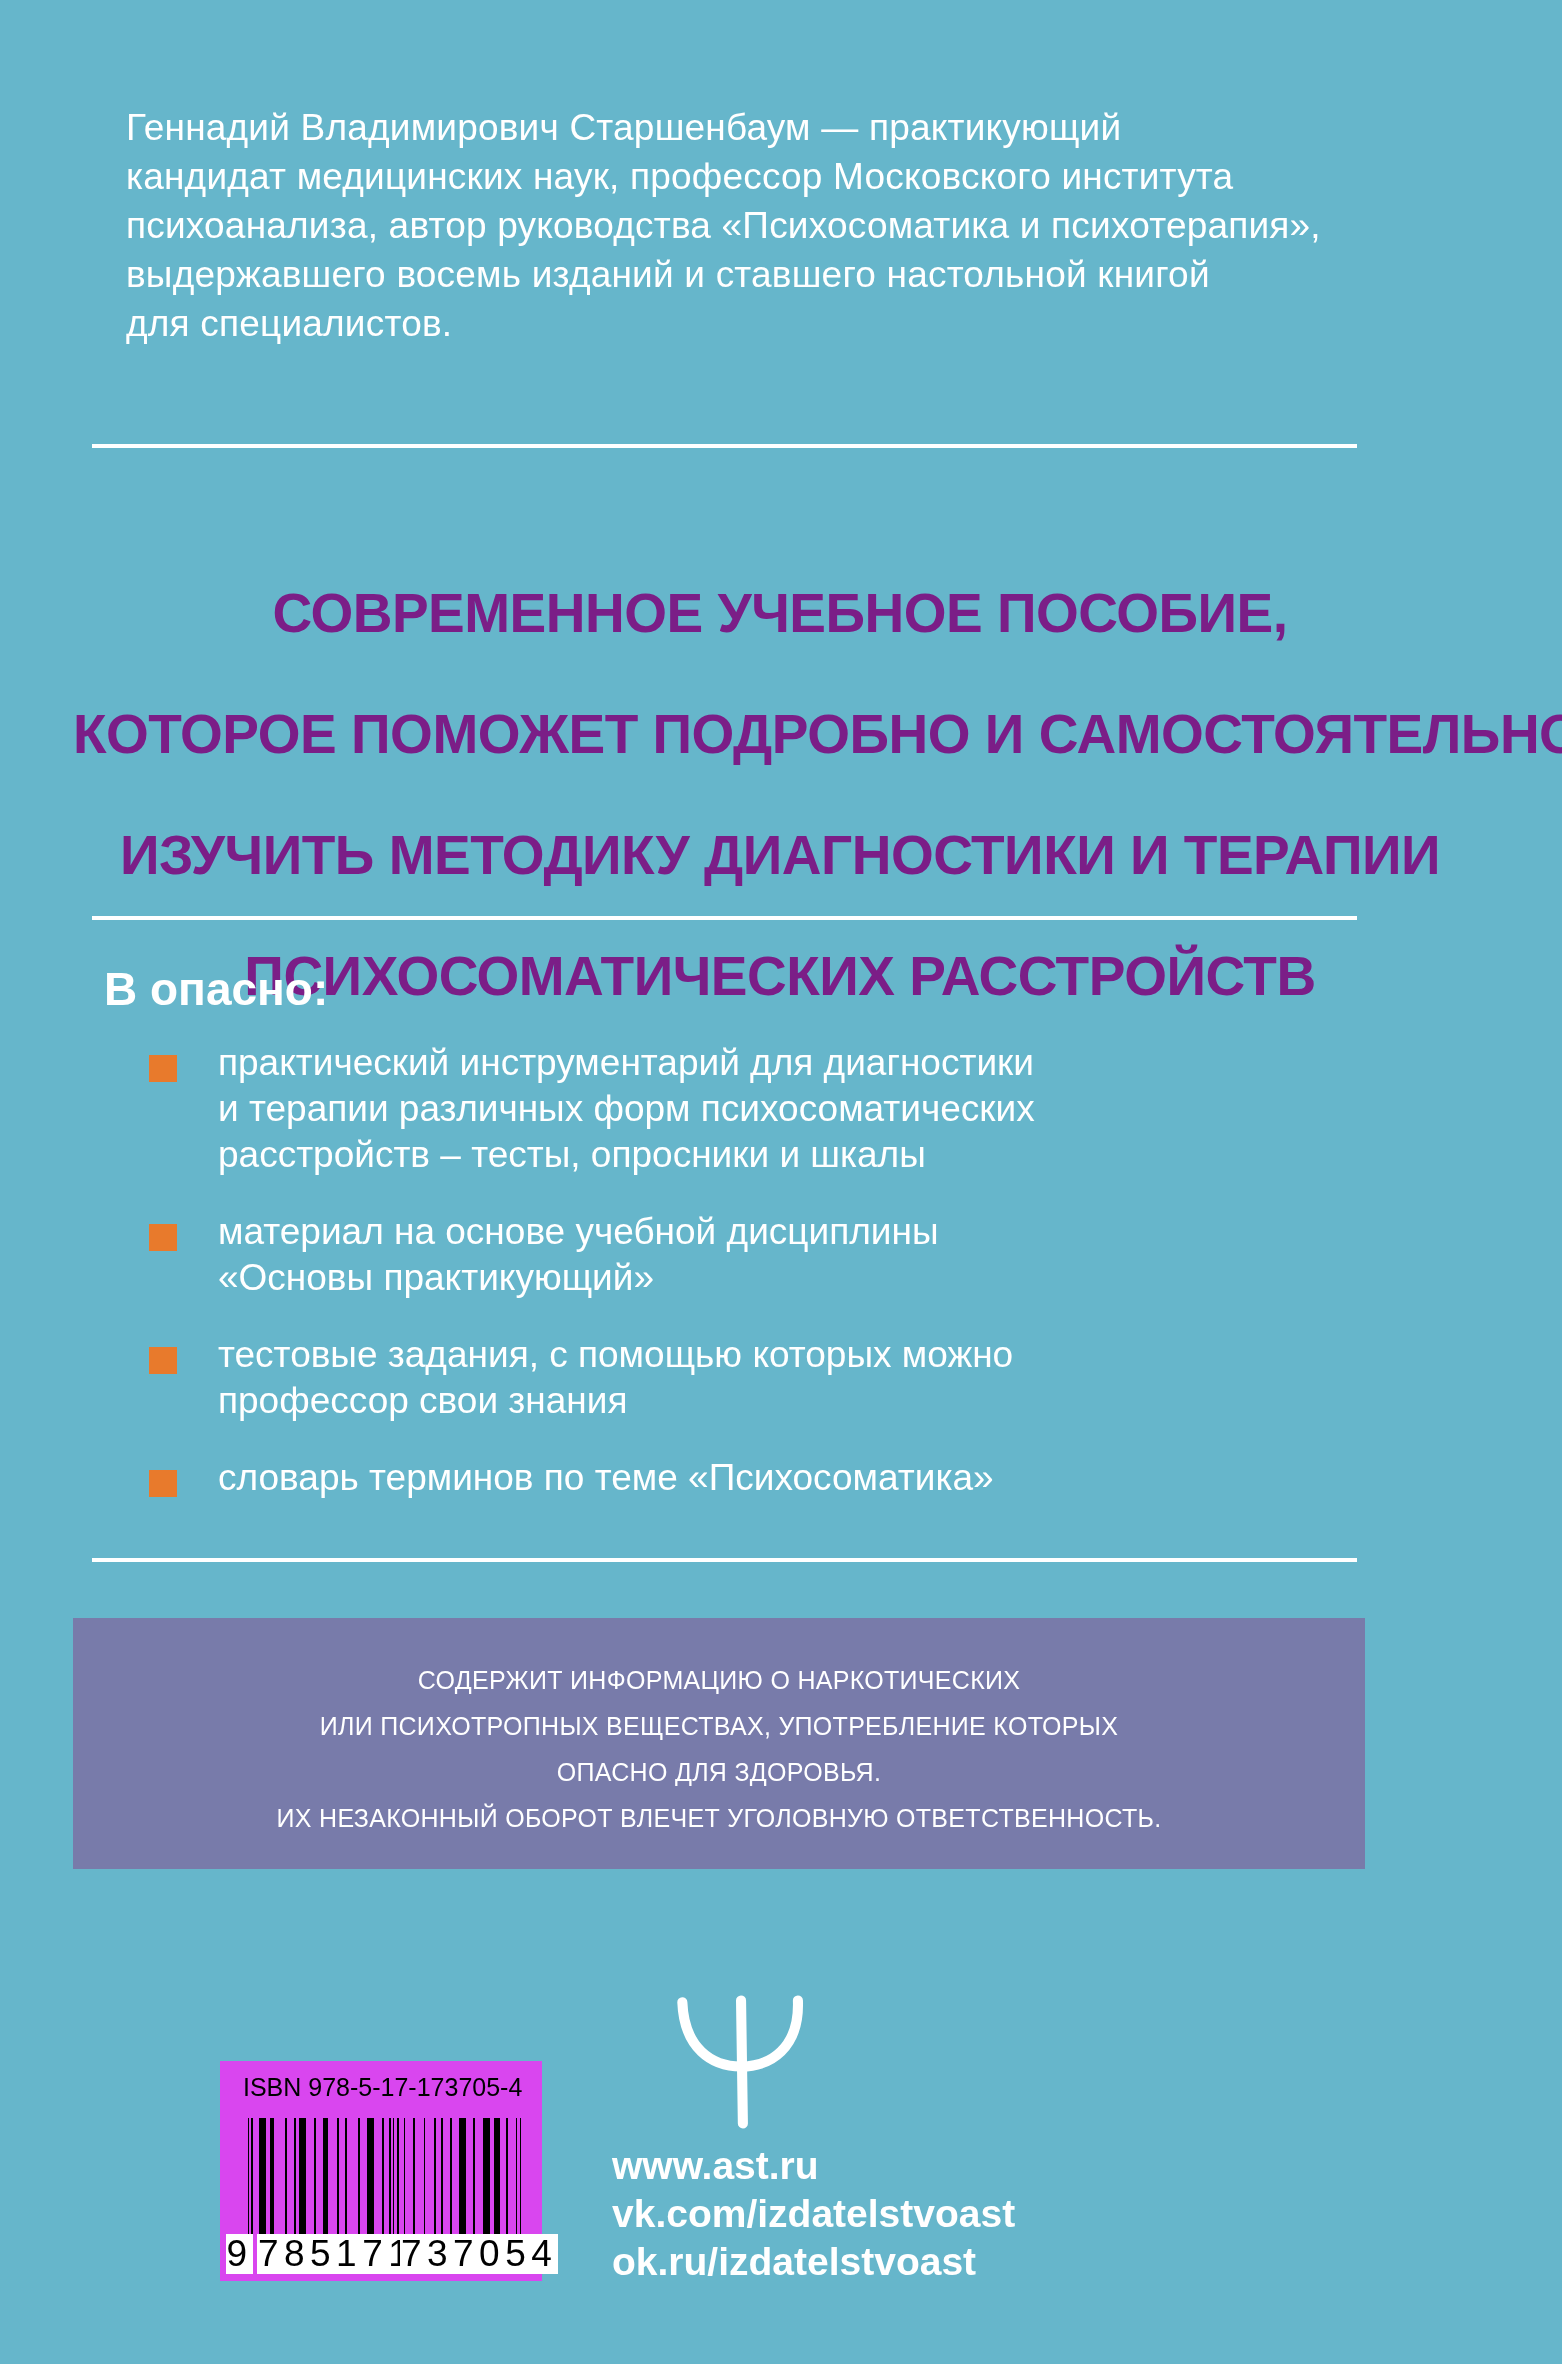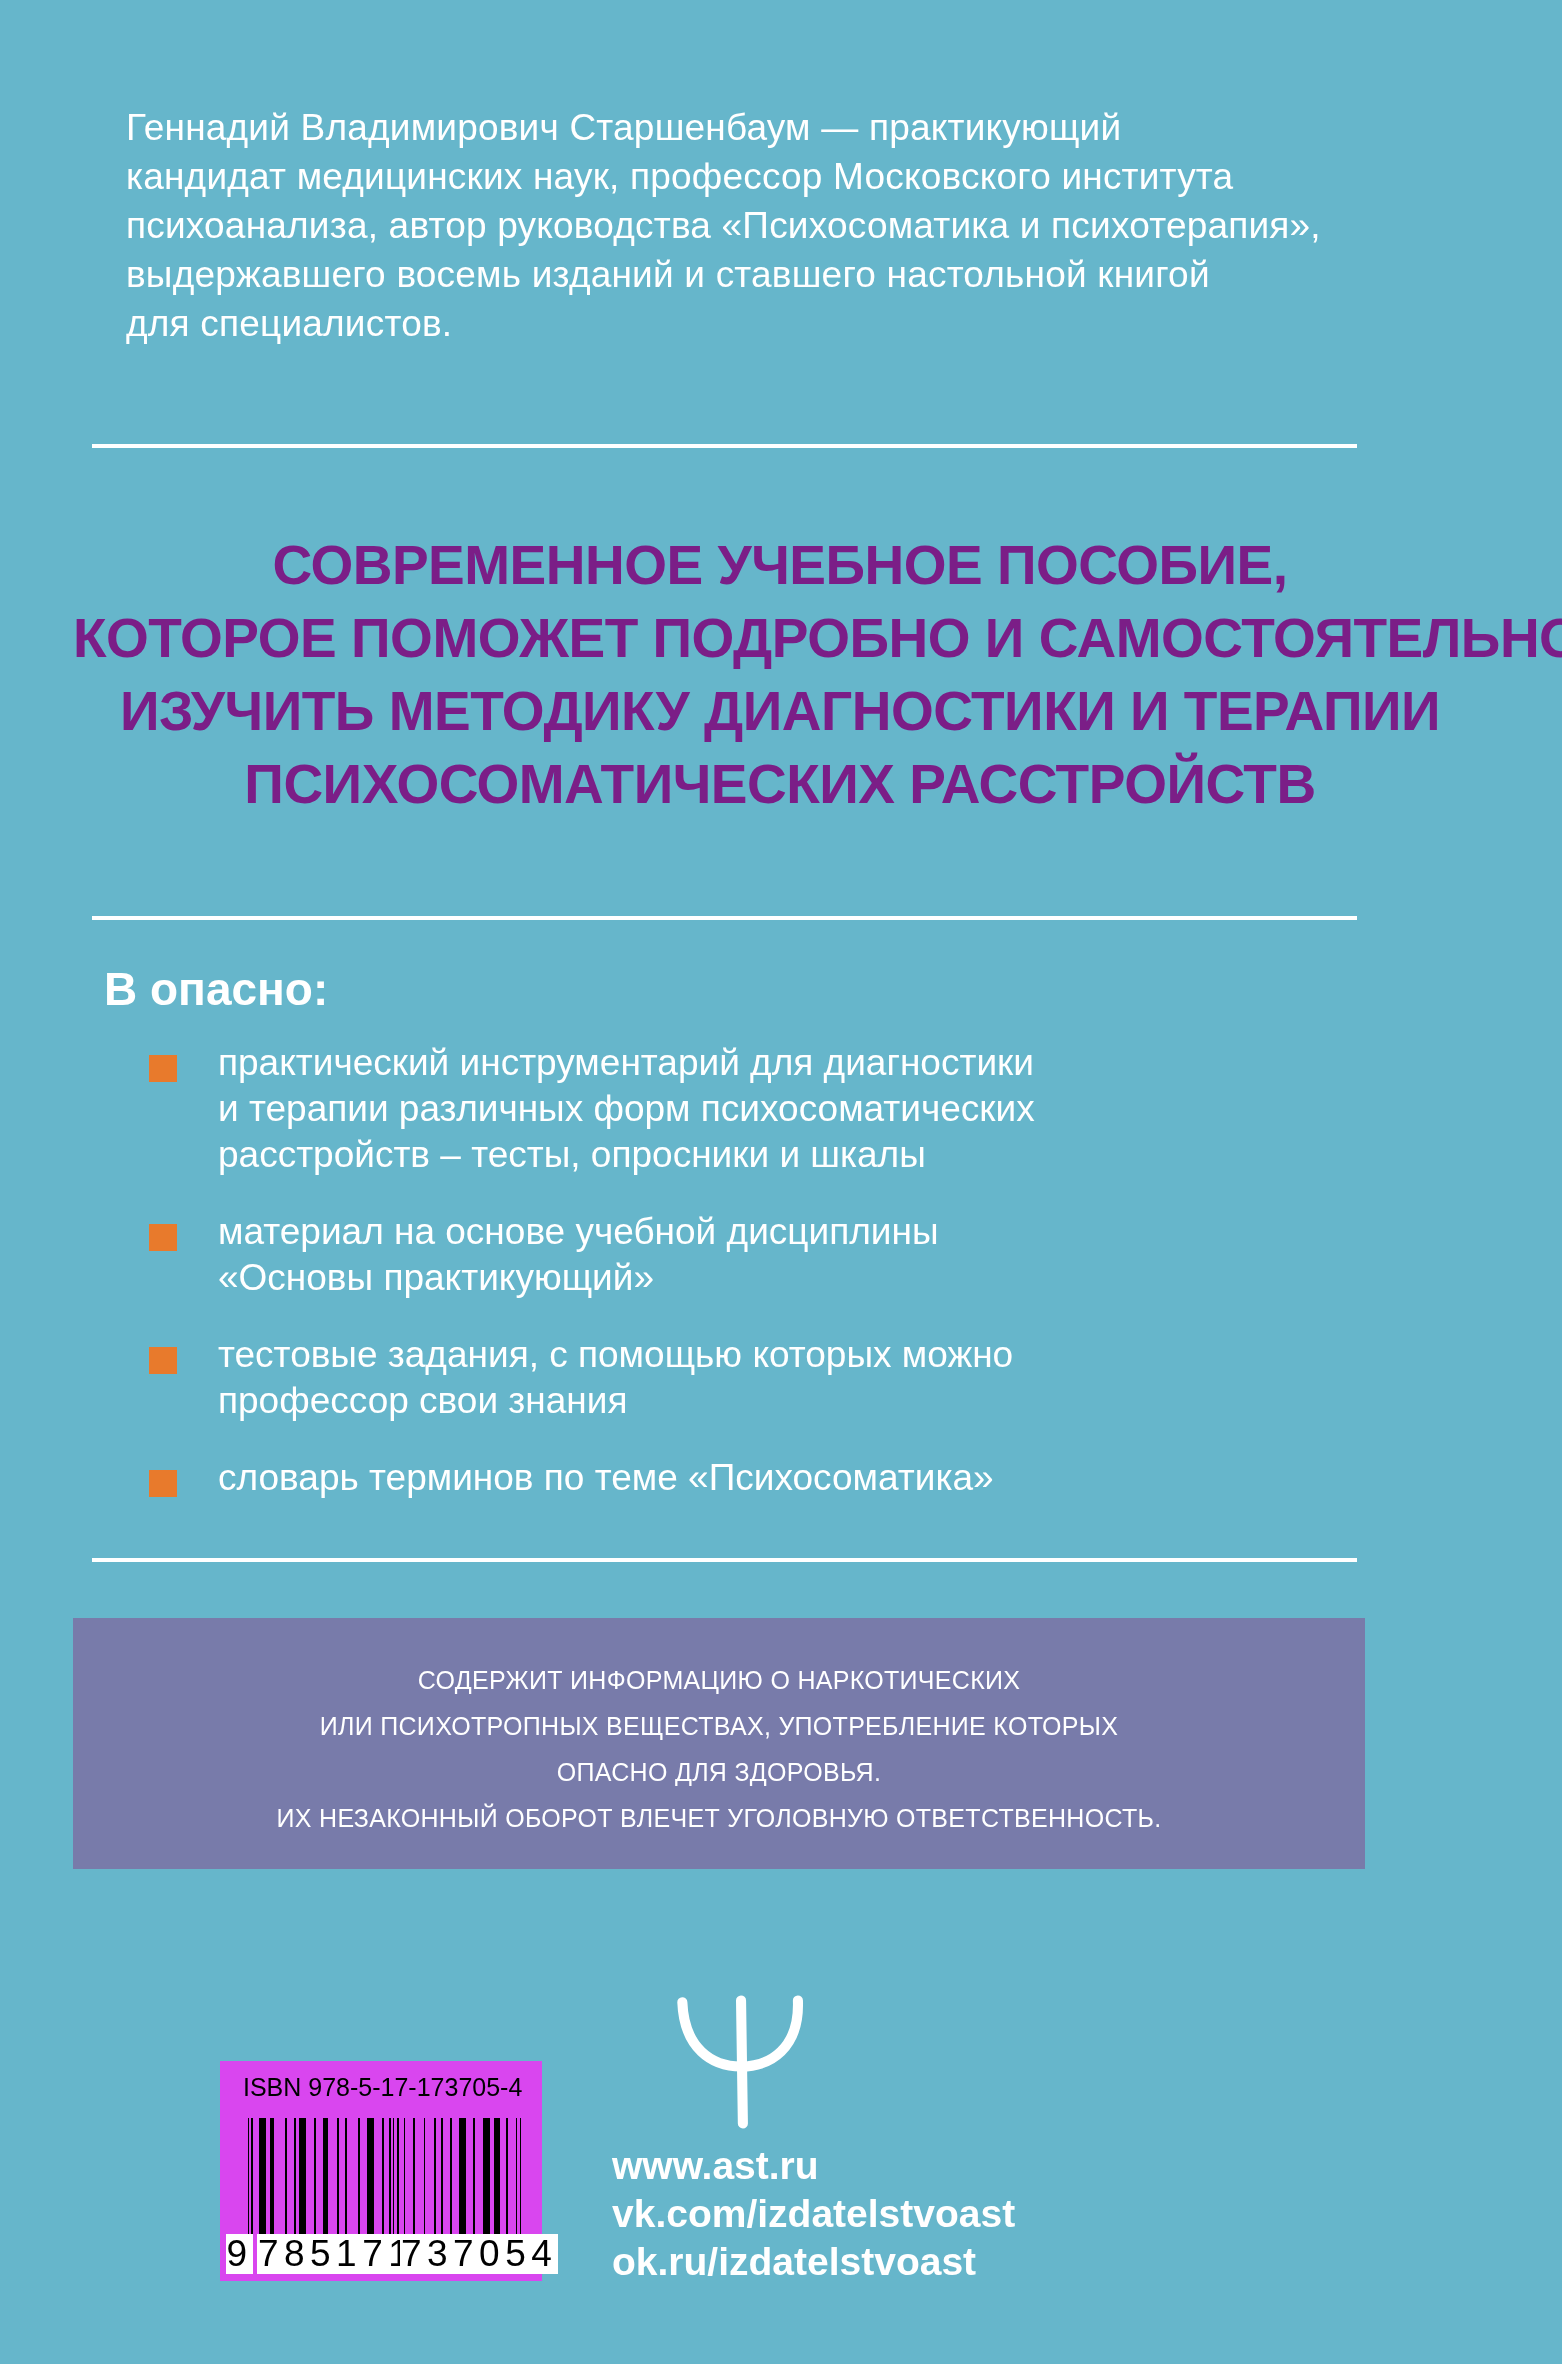--- a/index.html
+++ b/index.html
@@ -18,21 +18,21 @@
   .rule {
     position: absolute; left: 92px; width: 1265px; height: 3.7px;
     background: #ffffff;
   }
   .headline {
     position: absolute; left: 73px; width: 1414px; top: 529px;
     text-align: center; color: #7B1E87; font-weight: bold;
     font-size: 55px; line-height: 73px; letter-spacing: -0.5px;
     text-transform: uppercase;
   }
-  .headline div { white-space: nowrap; }
+  .headline div { white-space: nowrap; margin-top: 48px; }
   .in-book-title {
     position: absolute; left: 104px; top: 962px;
     font-size: 46px; font-weight: bold; line-height: 55px;
   }
   .features { position: absolute; left: 149px; top: 1040px; width: 1249px; }
   .feature { position: relative; padding-left: 69px; margin-bottom: 31px; }
   .feature .bullet {
     position: absolute; left: 0; top: 14.7px; width: 27.5px; height: 27.5px;
     background: #E87A2C;
   }

